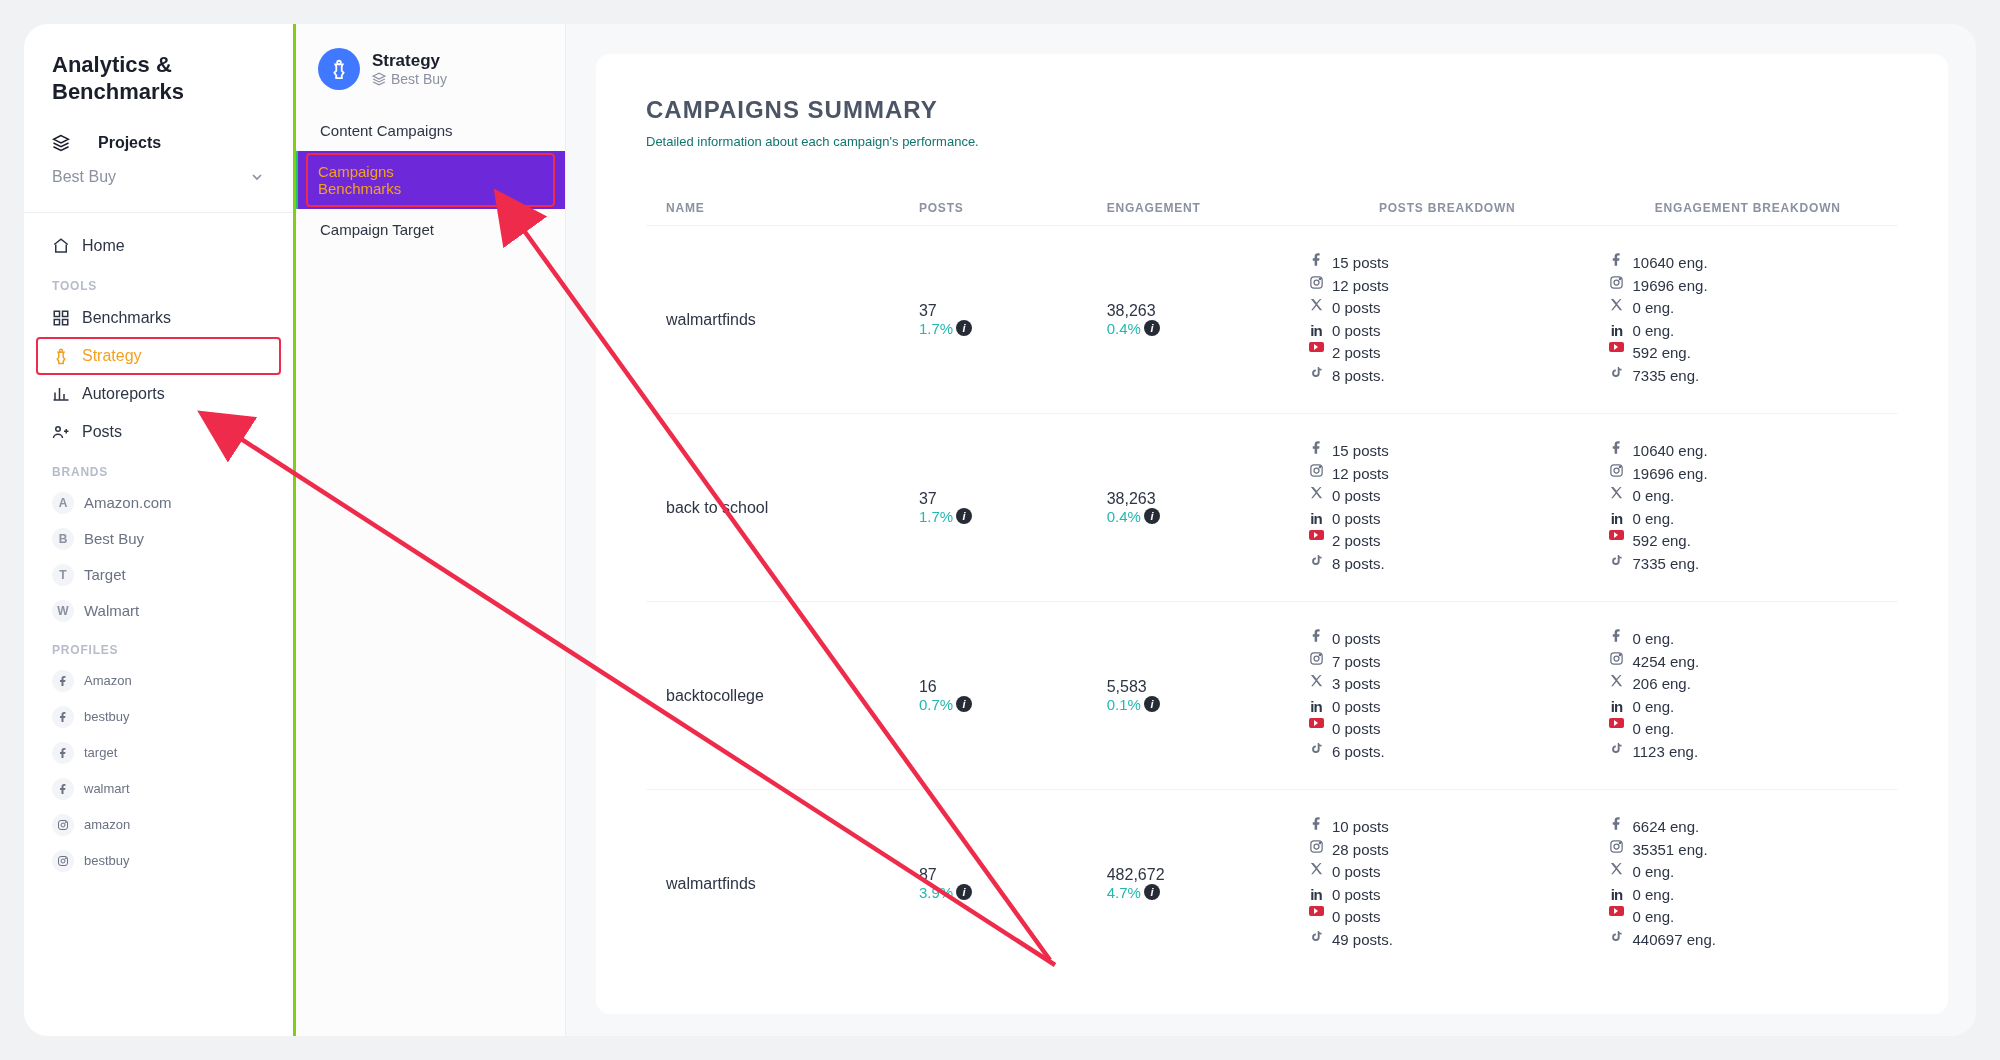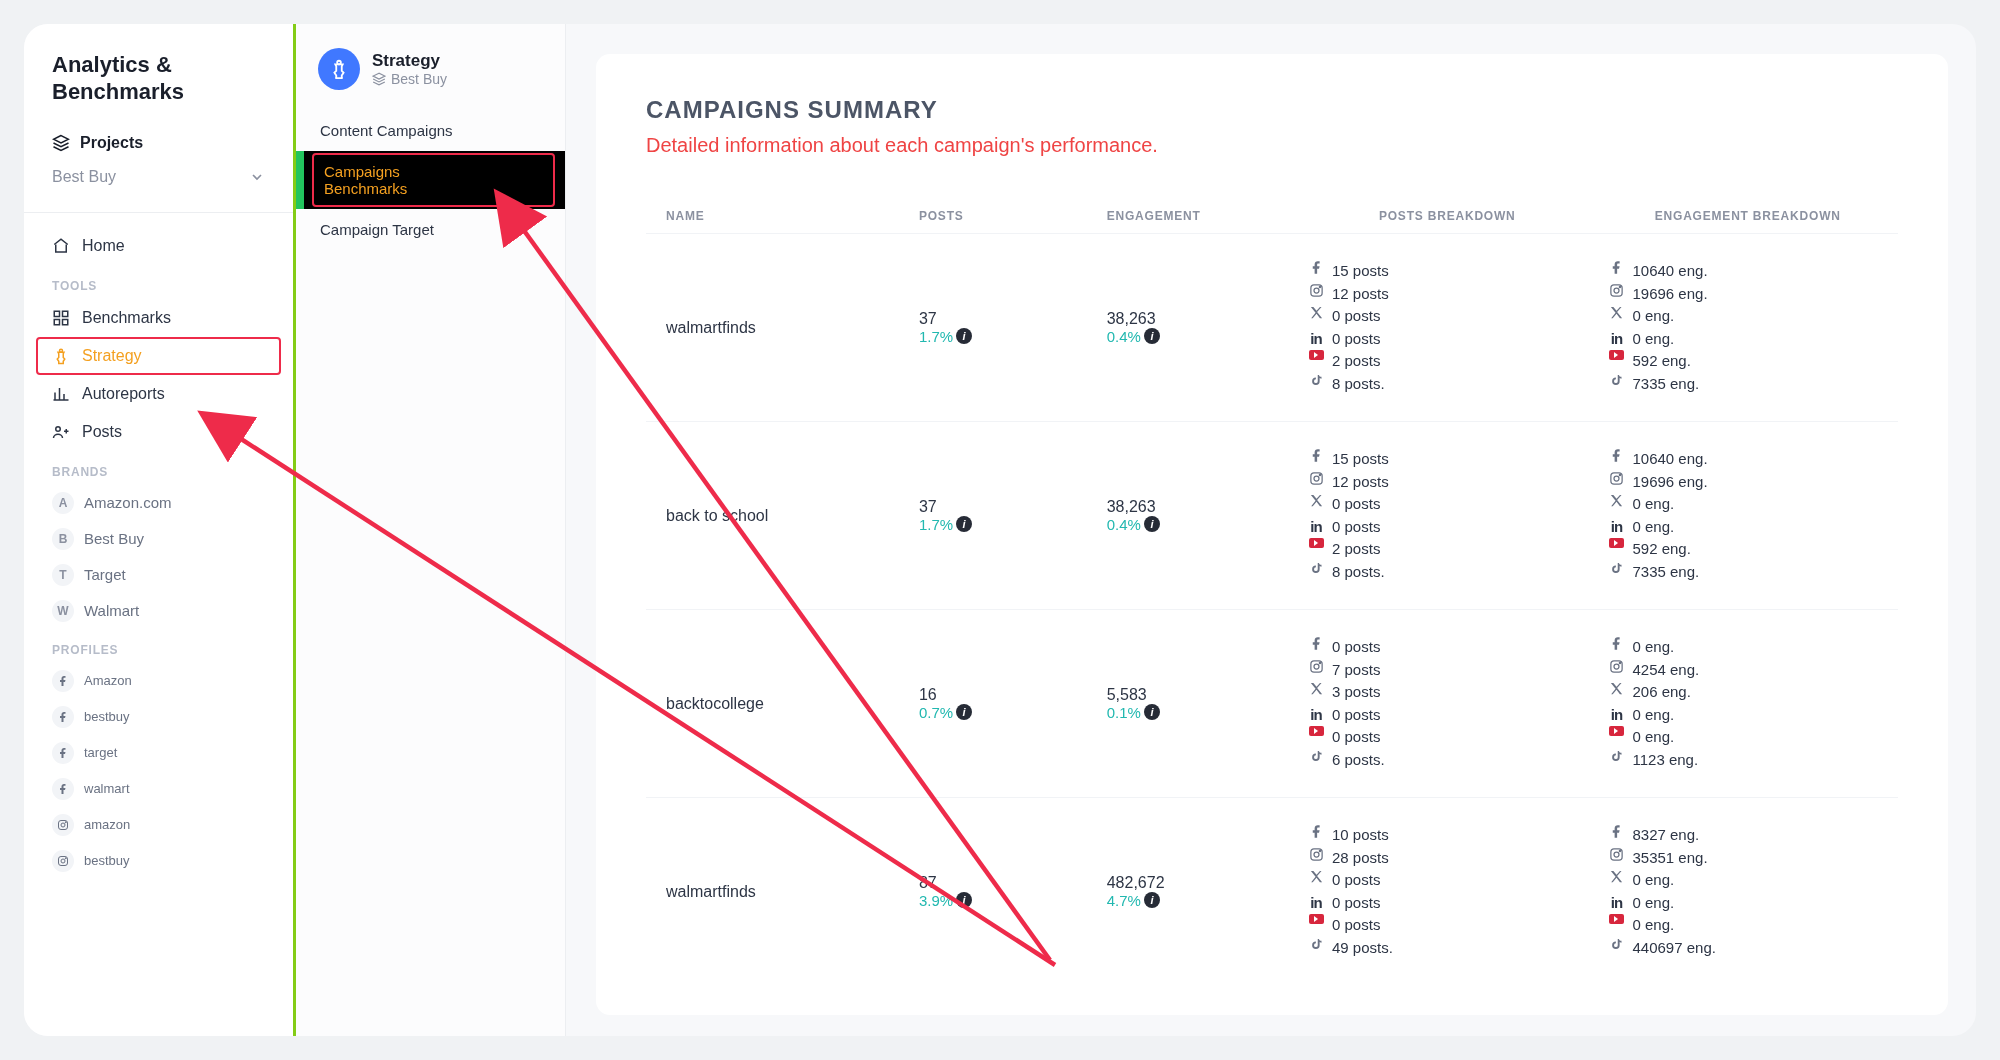--- a/index.html
+++ b/index.html
@@ -34,21 +34,21 @@
 .brand-title {
   font-size: 22px;
   font-weight: 700;
   color: #1a1f2b;
   line-height: 1.22;
   padding: 0 28px 18px 28px;
 }
 .projects-head {
   display: flex;
   align-items: center;
-  gap: 10px;
+  gap: 28px;
   padding: 10px 28px 8px 28px;
   font-size: 16px;
   font-weight: 600;
   color: #1a1f2b;
 }
 .project-select {
   display: flex;
   align-items: center;
   justify-content: space-between;
   padding: 8px 28px 12px 28px;
@@ -161,22 +161,22 @@
 }
 .sub-nav-item {
   padding: 12px 24px;
   font-size: 15px;
   color: #2d3545;
   cursor: pointer;
   position: relative;
 }
 .sub-nav-item.active {
   color: #f4a020;
-  border-left: 8px solid #22c55e;
-  background: #000000;
+  border-left: 2px solid #22c55e;
+  background: #6d28d9;
   padding-left: 20px;
 }
 .sub-nav-item.active .box {
   position: absolute;
   top: 2px;
   bottom: 2px;
   left: 8px;
   right: 10px;
   border: 2.5px solid #ee2b4a;
   border-radius: 4px;
@@ -196,22 +196,22 @@
   min-height: 960px;
 }
 .page-title {
   font-size: 24px;
   font-weight: 600;
   letter-spacing: 1px;
   color: #4c5566;
   margin-bottom: 10px;
 }
 .page-subtitle {
-  font-size: 20px;
-  color: #ef4444;
+  font-size: 13px;
+  color: #0f766e;
   margin-bottom: 40px;
 }
 table.camp {
   width: 100%;
   border-collapse: collapse;
 }
 table.camp th {
   font-size: 12px;
   font-weight: 600;
   letter-spacing: 0.8px;
@@ -891,21 +891,21 @@
                 </div>
               </td>
     <td>
                 <div class="breakdown">
                   <div class="row">
                     <span class="platform-ic">
                       <svg width="15" height="15" viewBox="0 0 24 24">
                         <path fill="#6a7283" d="M13 22v-8h3l1-4h-4V7.5c0-1.2.3-2 2-2h2V2h-3c-3 0-5 1.8-5 5v3H6v4h3v8h4z"></path>
                       </svg>
                     </span>
-                    <span class="bw">8327 eng.</span>
+                    <span class="bw">6624 eng.</span>
                   </div>
                   <div class="row">
                     <span class="platform-ic">
                       <svg width="15" height="15" viewBox="0 0 24 24" fill="none" stroke="#6a7283" stroke-width="2">
                         <rect x="3" y="3" width="18" height="18" rx="5"></rect>
                         <circle cx="12" cy="12" r="4"></circle>
                         <circle cx="17.5" cy="6.5" r="1" fill="#6a7283"></circle>
                       </svg>
                     </span>
                     <span class="bw">35351 eng.</span>

